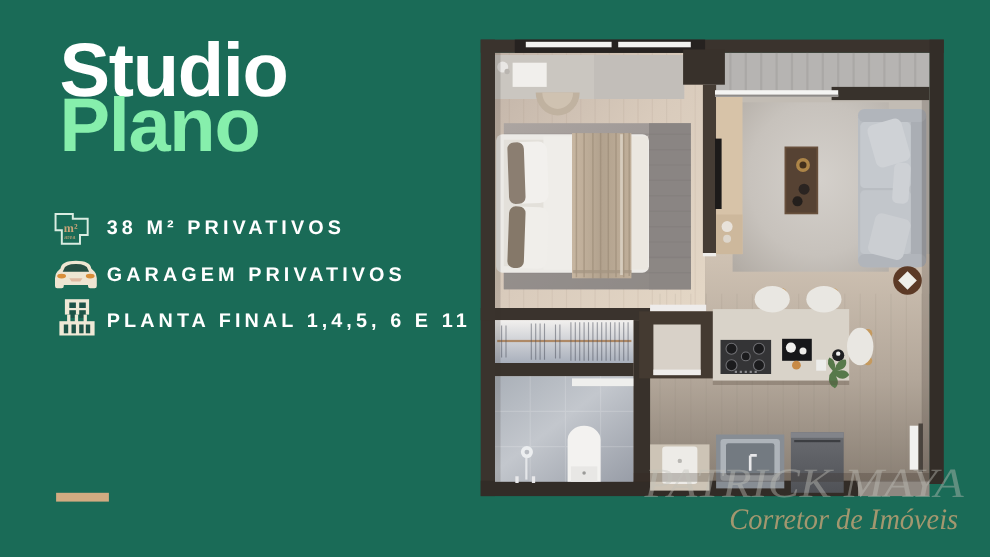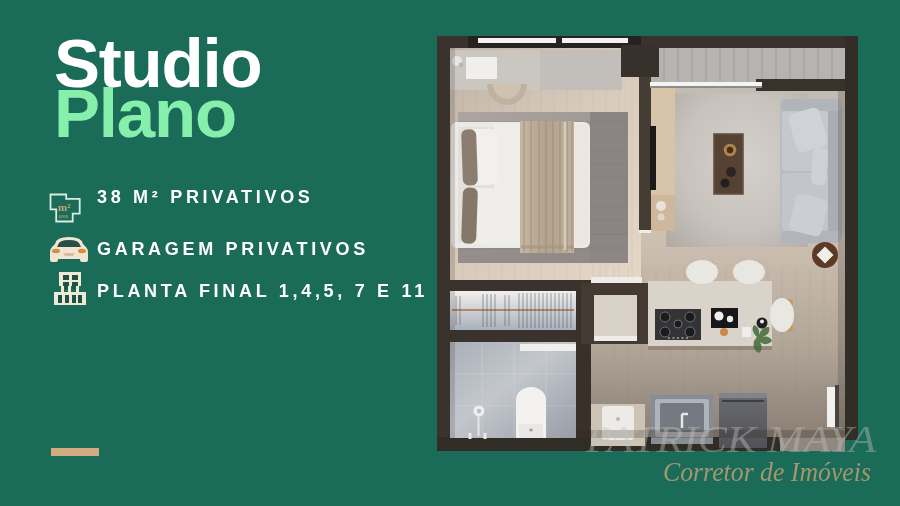--- a/index.html
+++ b/index.html
@@ -17,21 +17,21 @@
 <body>
 
 <div class="title">Studio<br><span class="plano">Plano</span></div>
 
 <svg class="icon" style="left:45px;top:189px" width="46" height="40" viewBox="0 0 46 40">
   <path d="M5.5 5.5 H21.2 V9.9 H34.7 V24.7 H27.7 V32.5 H11.2 V20.3 H5.5 Z" fill="none" stroke="#d9ece1" stroke-width="1.8"></path>
   <text x="13" y="22" font-size="11" font-weight="bold" fill="#caa478" font-family="Liberation Serif,serif">m²</text>
   <text x="13.5" y="28.5" font-size="6" fill="#caa478" font-family="Liberation Serif,serif">area</text>
 </svg>
 
-<div class="feat" style="top:187px">38 M² PRIVATIVOS</div>
+<div class="feat" style="top:197px">38 M² PRIVATIVOS</div>
 
 <svg class="icon" style="left:49px;top:234px" width="40" height="32" viewBox="0 0 40 32">
   <path d="M6 10 Q7 3 20 3 Q33 3 34 10 L37 13 Q39 15 39 19 L39 26 Q39 28 37 28 L33 28 Q31 28 31 26 L31 25 L9 25 L9 26 Q9 28 7 28 L3 28 Q1 28 1 26 L1 19 Q1 15 3 13 Z" fill="#efe5d2"></path>
   <path d="M9 11 Q10 6 20 6 Q30 6 31 11 L32 13 L8 13 Z" fill="#274f44"></path>
   <ellipse cx="7" cy="17" rx="4" ry="2.2" fill="#d98e3a"></ellipse>
   <ellipse cx="33" cy="17" rx="4" ry="2.2" fill="#d98e3a"></ellipse>
   <path d="M14 19 h12 l-2 3 h-8 Z" fill="#e0b9a0"></path>
 </svg>
 
 <div class="feat" style="top:239px">GARAGEM PRIVATIVOS</div>
@@ -45,21 +45,21 @@
   <rect x="10" y="15" width="3" height="7" fill="#efe9d6"></rect>
   <rect x="17" y="15" width="3" height="7" fill="#efe9d6"></rect>
   <rect x="25" y="15" width="3" height="7" fill="#efe9d6"></rect>
   <rect x="3" y="21" width="32" height="13" fill="#efe9d6"></rect>
   <rect x="7" y="24" width="4" height="8" fill="#1c5347"></rect>
   <rect x="14" y="24" width="4" height="8" fill="#1c5347"></rect>
   <rect x="21" y="24" width="4" height="8" fill="#1c5347"></rect>
   <rect x="27" y="24" width="4" height="8" fill="#1c5347"></rect>
 </svg>
 
-<div class="feat" style="top:281px">PLANTA FINAL 1,4,5, 7 E 11</div>
+<div class="feat" style="top:281px">PLANTA FINAL 1,4,5, 6 E 11</div>
 
 <div class="bar"></div>
 
 <svg id="plan" style="position:absolute;left:0;top:0" width="900" height="506" viewBox="0 0 900 506">
 <defs>
   <linearGradient id="bedfloor" x1="0" y1="0" x2="1" y2="1">
     <stop offset="0" stop-color="#c1b3a7"></stop>
         <stop offset="0.5" stop-color="#d9cbbc"></stop>
         <stop offset="1" stop-color="#e4d7c6"></stop>
   </linearGradient>

